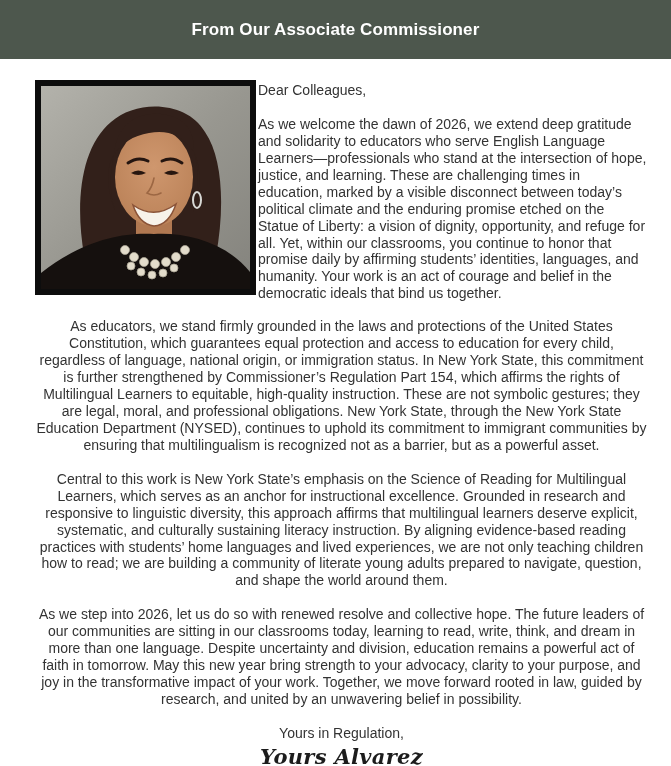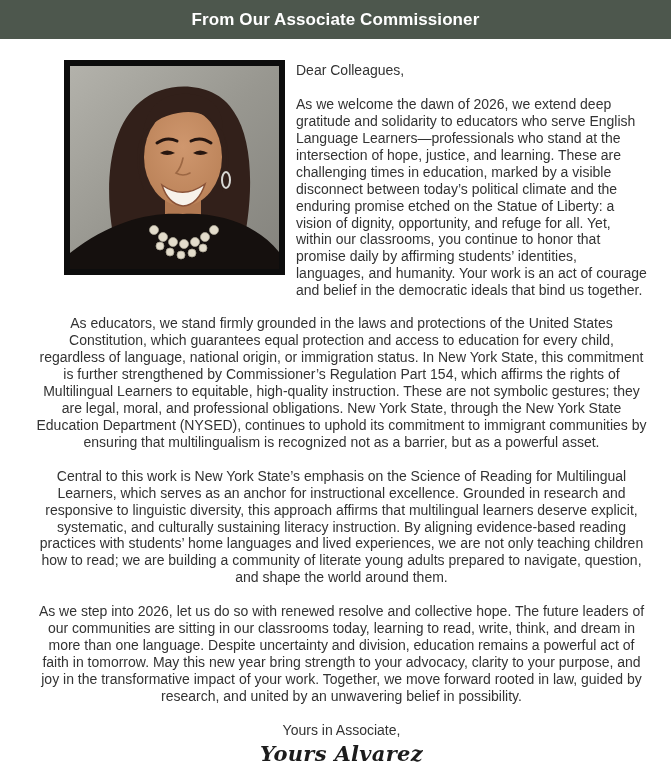--- a/index.html
+++ b/index.html
@@ -8,21 +8,21 @@
     width: 671px;
     height: 766px;
     background: #ffffff;
     font-family: "Liberation Sans", sans-serif;
     overflow: hidden;
   }
   .page { width: 671px; height: 766px; background: #ffffff; }
 
   .header-bar {
     width: 100%;
-    height: 39px;
+    height: 59px;
     background: #4d574d;
     display: flex;
     align-items: center;
     justify-content: center;
   }
   .header-bar h1 {
     margin: 0;
     color: #ffffff;
     font-size: 17px;
     font-weight: bold;
@@ -32,23 +32,22 @@
   .content {
     padding: 21px 23px 0 35px;
     font-size: 14px;
     line-height: 1.21;
     color: #333333;
   }
 
   .intro-row {
     display: flex;
     align-items: flex-start;
-    gap: 11px;
+    gap: 2px;
     margin-bottom: 16px;
-    margin-left: 29px;
   }
 
   .photo-frame {
     flex: 0 0 auto;
     width: 221px;
     height: 215px;
     margin: 0;
     line-height: 0;
   }
 
@@ -144,17 +143,17 @@
       <div class="intro-text">
         <p class="salutation">Dear Colleagues,</p>
         <p>As we welcome the dawn of 2026, we extend deep gratitude and solidarity to educators who serve English Language Learners—professionals who stand at the intersection of hope, justice, and learning. These are challenging times in education, marked by a visible disconnect between today’s political climate and the enduring promise etched on the Statue of Liberty: a vision of dignity, opportunity, and refuge for all. Yet, within our classrooms, you continue to honor that promise daily by affirming students’ identities, languages, and humanity. Your work is an act of courage and belief in the democratic ideals that bind us together.</p>
       </div>
     </div>
 
     <p>As educators, we stand firmly grounded in the laws and protections of the United States Constitution, which guarantees equal protection and access to education for every child, regardless of language, national origin, or immigration status. In New York State, this commitment is further strengthened by Commissioner’s Regulation Part 154, which affirms the rights of Multilingual Learners to equitable, high-quality instruction. These are not symbolic gestures; they are legal, moral, and professional obligations. New York State, through the New York State Education Department (NYSED), continues to uphold its commitment to immigrant communities by ensuring that multilingualism is recognized not as a barrier, but as a powerful asset.</p>
     <p>Central to this work is New York State’s emphasis on the Science of Reading for Multilingual Learners, which serves as an anchor for instructional excellence. Grounded in research and responsive to linguistic diversity, this approach affirms that multilingual learners deserve explicit, systematic, and culturally sustaining literacy instruction. By aligning evidence-based reading practices with students’ home languages and lived experiences, we are not only teaching children how to read; we are building a community of literate young adults prepared to navigate, question, and shape the world around them.</p>
     <p>As we step into 2026, let us do so with renewed resolve and collective hope. The future leaders of our communities are sitting in our classrooms today, learning to read, write, think, and dream in more than one language. Despite uncertainty and division, education remains a powerful act of faith in tomorrow. May this new year bring strength to your advocacy, clarity to your purpose, and joy in the transformative impact of your work. Together, we move forward rooted in law, guided by research, and united by an unwavering belief in possibility.</p>
 
-    <p class="closing">Yours in Associate,</p>
+    <p class="closing">Yours in Regulation,</p>
     <p class="signature">Yours Alvarez</p>
 
   </main>
 </div>
 
 </body></html>

